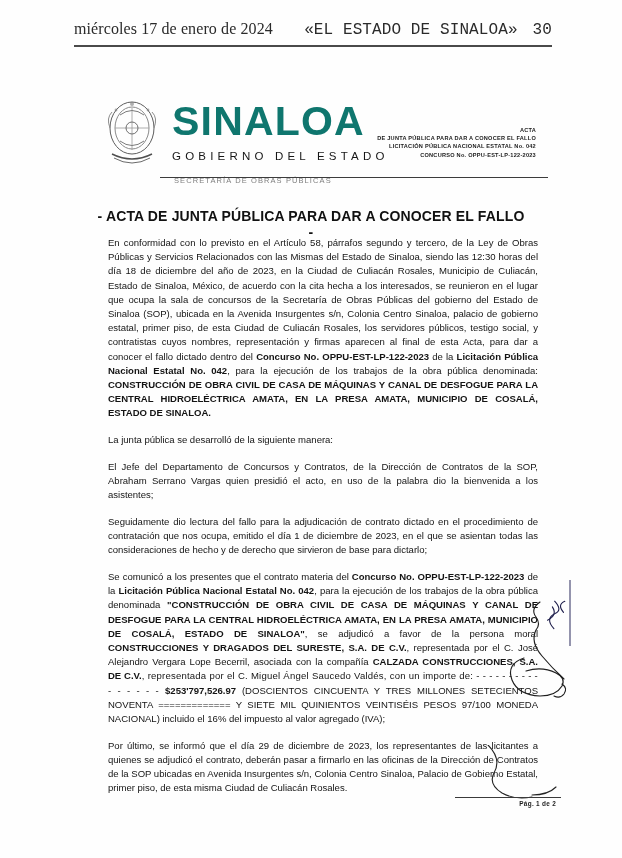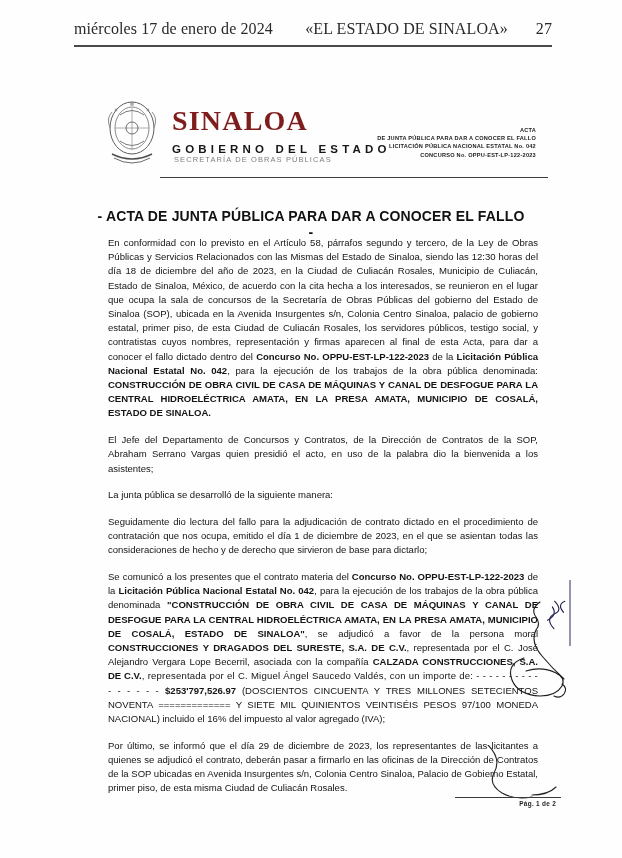--- a/index.html
+++ b/index.html
@@ -31,22 +31,23 @@
     display: flex;
     justify-content: space-between;
     align-items: baseline;
     font-family: "Liberation Serif", serif;
     font-size: 16px;
     color: #2a2a2a;
     letter-spacing: .1px;
   }
   .runhead .right {
     display: flex;
-    gap: 28px;
+    gap: 15px;
     align-items: flex-start;
+    font-family: Liberation Mono, monospace;
   }
   .runhead-rule {
     position: absolute;
     left: 74px;
     top: 45px;
     width: 478px;
     height: 1.6px;
     background: #4a4a4a;
   }
 
@@ -64,41 +65,41 @@
     top: 2px;
     width: 56px;
     height: 70px;
   }
   .brand {
     position: absolute;
     left: 68px;
     top: 6px;
   }
   .brand-name {
-    font-family: Liberation Serif, serif;
-    font-weight: bold;
-    font-size: 28px;
+    font-family: Liberation Sans, sans-serif;
+    font-weight: bold;
+    font-size: 41px;
     line-height: 38px;
     letter-spacing: 1.2px;
-    color: #7f1d1d;
+    color: #0f766e;
   }
   .brand-sub1 {
     font-family: "Liberation Sans", sans-serif;
-    font-weight: bold;
+    font-weight: normal;
     font-size: 11.5px;
     letter-spacing: 4.2px;
     color: #161616;
-    margin-top: 3px;
+    margin-top: 10px;
   }
   .brand-sub2 {
     font-family: "Liberation Sans", sans-serif;
     font-size: 7.5px;
     letter-spacing: 1.1px;
     color: #7e7e7e;
-    margin-top: 0;
+    margin-top: 14px;
     margin-left: 2px;
   }
   .doc-ident {
     position: absolute;
     right: 0;
     top: 30px;
     text-align: right;
     font-family: "Liberation Sans", sans-serif;
     font-weight: bold;
     font-size: 5.6px;
@@ -174,21 +175,21 @@
 </style>
 </head>
 <body>
 
 <div class="page">
 
   <div class="runhead">
     <span>miércoles 17 de enero de 2024</span>
     <span class="right">
       <span>«EL ESTADO DE SINALOA»</span>
-      <span>27</span>
+      <span>30</span>
     </span>
   </div>
   <div class="runhead-rule"></div>
 
   <div class="letterhead">
 
     <div class="crest">
       <svg viewBox="0 0 56 70" width="56" height="70" aria-hidden="true">
         <g fill="none" stroke="#5d5d5d" stroke-width="1">
           <ellipse cx="28" cy="30" rx="22" ry="26"></ellipse>
@@ -224,23 +225,23 @@
     </div>
   </div>
   <div class="letterhead-rule"></div>
 
   <div class="doc-title">- ACTA DE JUNTA PÚBLICA PARA DAR A CONOCER EL FALLO -</div>
 
   <div class="body">
 
     <p class="para"><span>En conformidad con lo previsto en el Artículo 58, párrafos segundo y tercero, de la Ley de Obras Públicas y Servicios Relacionados con las Mismas del Estado de Sinaloa, siendo las 12:30 horas del día 18 de diciembre del año de 2023, en la Ciudad de Culiacán Rosales, Municipio de Culiacán, Estado de Sinaloa, México, de acuerdo con la cita hecha a los interesados, se reunieron en el lugar que ocupa la sala de concursos de la Secretaría de Obras Públicas del gobierno del Estado de Sinaloa (SOP), ubicada en la Avenida Insurgentes s/n, Colonia Centro Sinaloa, palacio de gobierno estatal, primer piso, de esta Ciudad de Culiacán Rosales, los servidores públicos, testigo social, y contratistas cuyos nombres, representación y firmas aparecen al final de esta Acta, para dar a conocer el fallo dictado dentro del </span><b>Concurso No. OPPU-EST-LP-122-2023</b><span> de la </span><b>Licitación Pública Nacional Estatal No. 042</b><span>, para la ejecución de los trabajos de la obra pública denominada: </span><b>CONSTRUCCIÓN DE OBRA CIVIL DE CASA DE MÁQUINAS Y CANAL DE DESFOGUE PARA LA CENTRAL HIDROELÉCTRICA AMATA, EN LA PRESA AMATA, MUNICIPIO DE COSALÁ, ESTADO DE SINALOA.</b></p>
 
+    <p class="para">La junta pública se desarrolló de la siguiente manera:</p>
+
     <p class="para">El Jefe del Departamento de Concursos y Contratos, de la Dirección de Contratos de la SOP, Abraham Serrano Vargas quien presidió el acto, en uso de la palabra dio la bienvenida a los asistentes;</p>
-
-    <p class="para">La junta pública se desarrolló de la siguiente manera:</p>
 
     <p class="para">Seguidamente dio lectura del fallo para la adjudicación de contrato dictado en el procedimiento de contratación que nos ocupa, emitido el día 1 de diciembre de 2023, en el que se asientan todas las consideraciones de hecho y de derecho que sirvieron de base para dictarlo;</p>
 
     <p class="para"><span>Se comunicó a los presentes que el contrato materia del </span><b>Concurso No. OPPU-EST-LP-122-2023</b><span> de la </span><b>Licitación Pública Nacional Estatal No. 042</b><span>, para la ejecución de los trabajos de la obra pública denominada </span><b>"CONSTRUCCIÓN DE OBRA CIVIL DE CASA DE MÁQUINAS Y CANAL DE DESFOGUE PARA LA CENTRAL HIDROELÉCTRICA AMATA, EN LA PRESA AMATA, MUNICIPIO DE COSALÁ, ESTADO DE SINALOA"</b><span>, se adjudicó a favor de la persona moral </span><b>CONSTRUCCIONES Y DRAGADOS DEL SURESTE, S.A. DE C.V.</b><span>, representada por el C. José Alejandro Vergara Lope Becerril, asociada con la compañía </span><b>CALZADA CONSTRUCCIONES, S.A. DE C.V.</b><span class="mono-dashes">, representada por el C. Miguel Ángel Saucedo Valdés, con un importe de: - - - - - - - - - - - - - - - - </span><b>$253'797,526.97</b><span> (DOSCIENTOS CINCUENTA Y TRES MILLONES SETECIENTOS NOVENTA ============= Y SIETE MIL QUINIENTOS VEINTISÉIS PESOS 97/100 MONEDA NACIONAL) incluido el 16% del impuesto al valor agregado (IVA);</span></p>
 
     <p class="para">Por último, se informó que el día 29 de diciembre de 2023, los representantes de las licitantes a quienes se adjudicó el contrato, deberán pasar a firmarlo en las oficinas de la Dirección de Contratos de la SOP ubicadas en Avenida Insurgentes s/n, Colonia Centro Sinaloa, Palacio de Gobierno Estatal, primer piso, de esta misma Ciudad de Culiacán Rosales.</p>
 
   </div>
 
   <div class="ink ink-initials">

